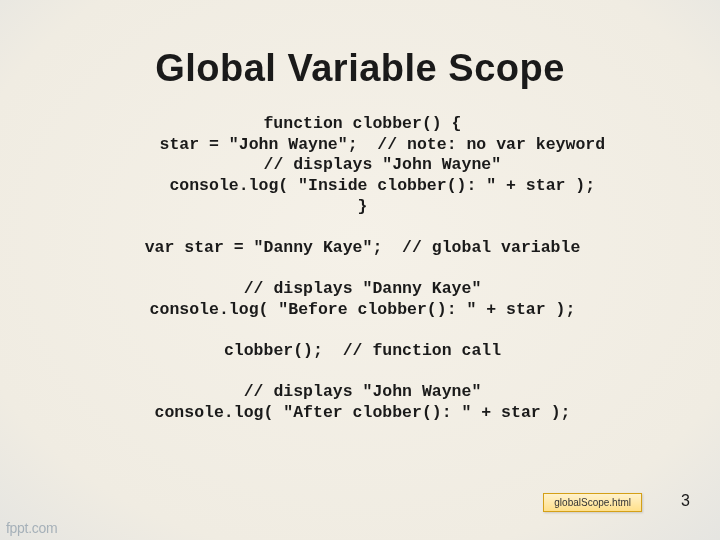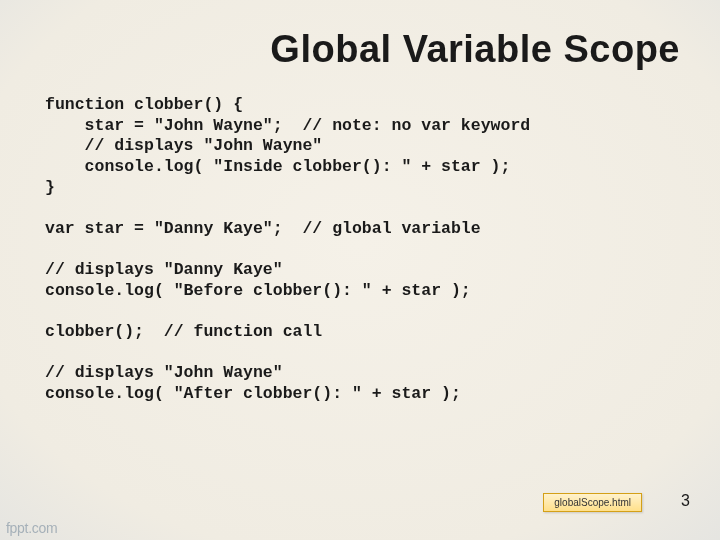--- a/index.html
+++ b/index.html
@@ -12,39 +12,41 @@
   .slide {
     width: 720px;
     height: 540px;
     position: relative;
     padding: 28px 40px 0 40px;
   }
   .title {
     font-size: 38px;
     font-weight: bold;
     color: #1a1a1a;
-    text-align: right;
+    text-align: center;
     margin-bottom: 24px;
     letter-spacing: 0.5px;
+    margin-top: 19px;
   }
   .subtitle {
     font-size: 16px;
     font-weight: bold;
     color: #1a1a1a;
     margin-bottom: 18px;
     margin-left: -8px;
   }
   .code {
     font-family: "Courier New", Courier, monospace;
     font-size: 16.5px;
     font-weight: bold;
     color: #1a1a1a;
     line-height: 1.25;
     white-space: pre;
     margin-left: 5px;
+    text-align: center;
   }
   .badge {
     position: absolute;
     right: 78px;
     bottom: 28px;
     background: linear-gradient(#fff2cc, #ffe08a);
     border: 1px solid #d4a017;
     padding: 3px 10px;
     font-size: 10px;
     color: #333;

